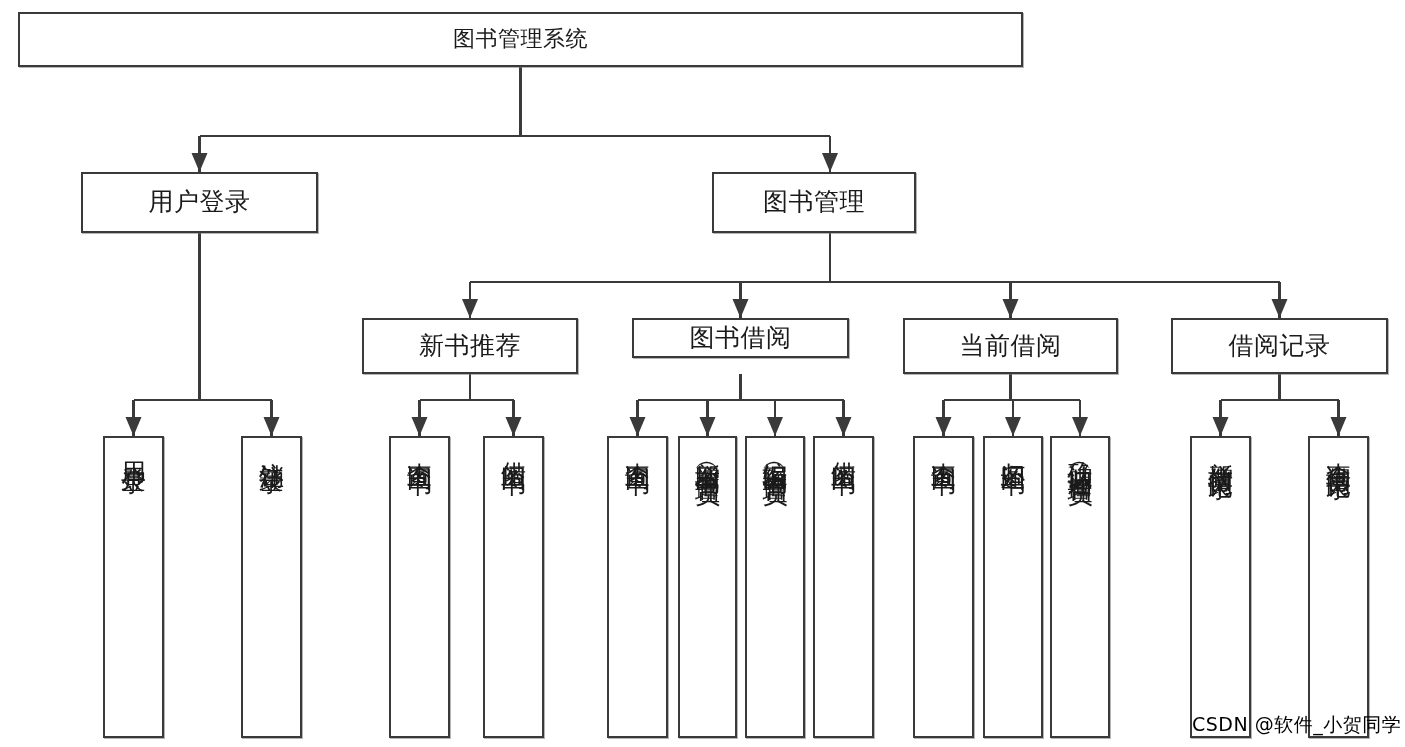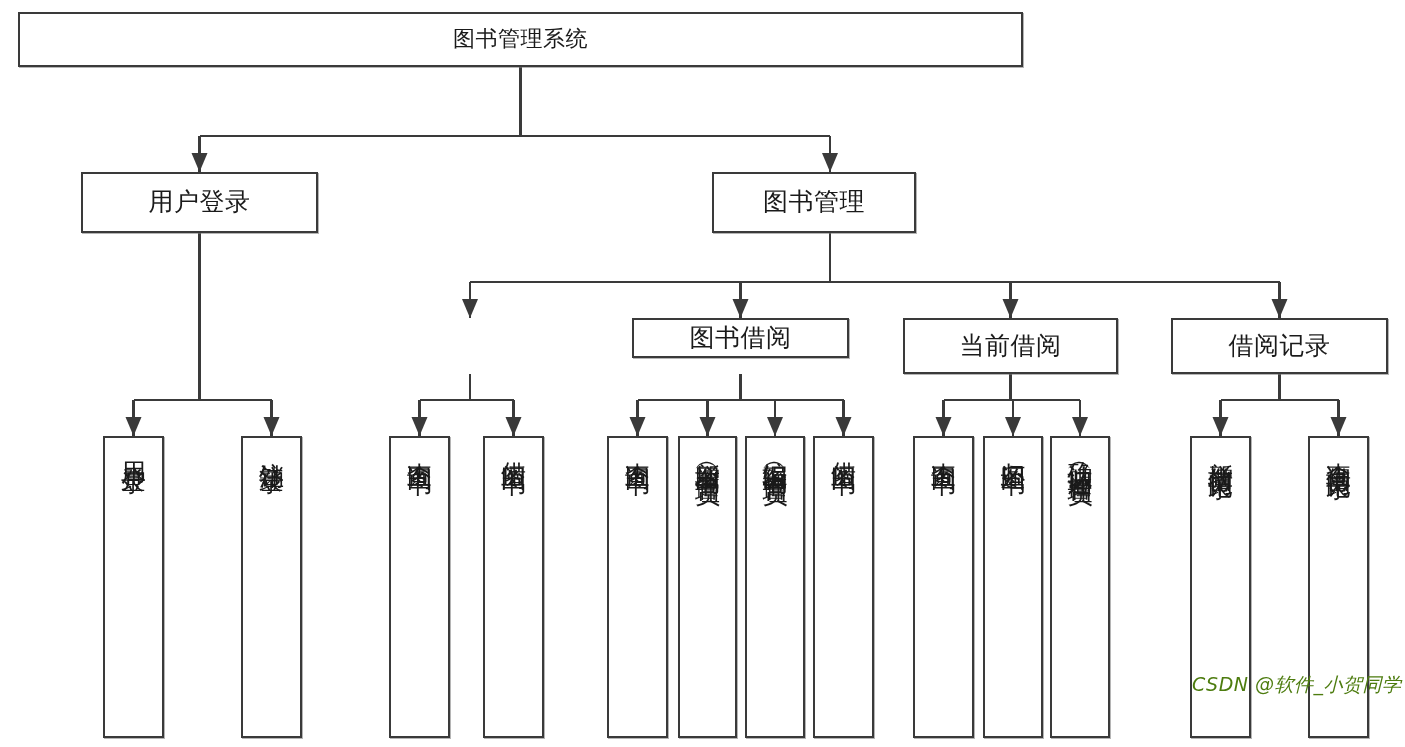--- a/index.html
+++ b/index.html
@@ -133,20 +133,23 @@
     <span class="label">图书管理系统</span>
   </div>
 
   <div class="node horizontal" style="left: 81px; top: 172px; width: 237px; height: 61px;">
     <span class="label">用户登录</span>
   </div>
   <div class="node horizontal" style="left: 712px; top: 172px; width: 204px; height: 61px;">
     <span class="label">图书管理</span>
   </div>
 
+  <div class="node horizontal" style="left: 362px; top: 318px; width: 216px; height: 56px;">
+    <span class="label">新书推荐</span>
+  </div>
   <div class="node horizontal" style="left: 632px; top: 318px; width: 217px; height: 40px;">
     <span class="label">图书借阅</span>
   </div>
   <div class="node horizontal" style="left: 903px; top: 318px; width: 215px; height: 56px;">
     <span class="label">当前借阅</span>
   </div>
   <div class="node horizontal" style="left: 1171px; top: 318px; width: 217px; height: 56px;">
     <span class="label">借阅记录</span>
   </div>
 
@@ -187,14 +190,14 @@
     <span class="label">确认归还（管理员）</span>
   </div>
 
   <div class="node vertical" style="left: 1190px; top: 436px; width: 61px; height: 302px;">
     <span class="label">新增借阅记录</span>
   </div>
   <div class="node vertical" style="left: 1308px; top: 436px; width: 61px; height: 302px;">
     <span class="label">查询借阅记录</span>
   </div>
 
-  <div class="watermark" style="left: 1192px; top: 672px; color: #4d7c0f; font-style: italic;">CSDN @软件_小贺同学</div>
+  <div class="watermark" style="left: 1192px; top: 712px; color: #000000;">CSDN @软件_小贺同学</div>
 </div>
 
 </body></html>

